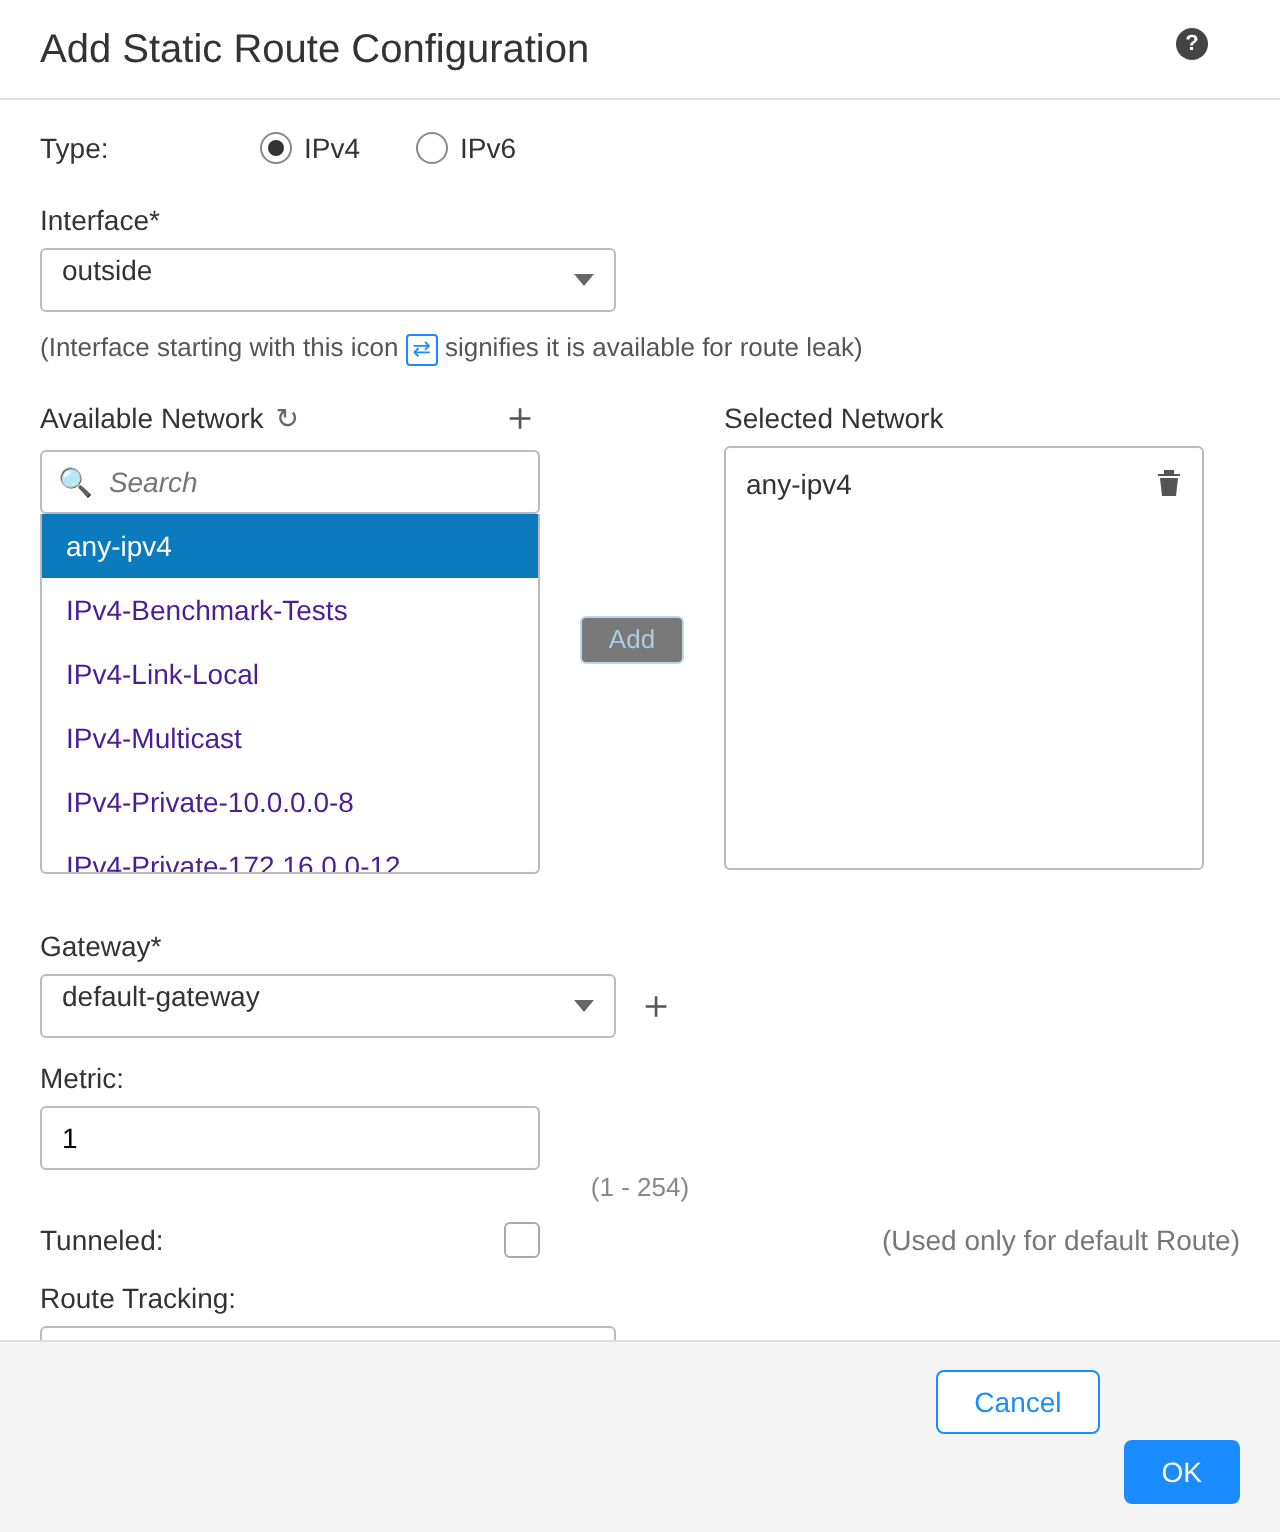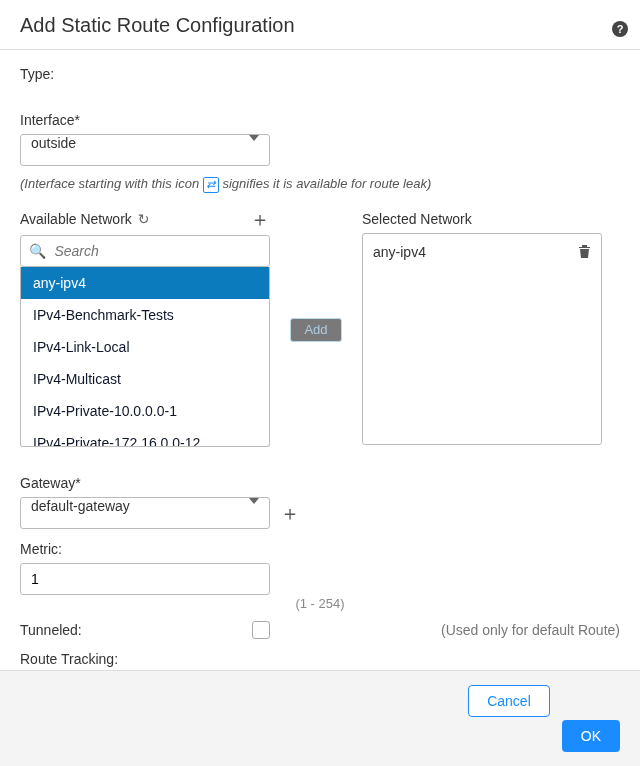--- a/index.html
+++ b/index.html
@@ -4,52 +4,52 @@
 <style>
   * { box-sizing: border-box; }
   html, body { margin:0; padding:0; }
   body {
     width:640px; height:766px;
     font-family: Arial, Helvetica, sans-serif;
     font-size:14px; color:#333; background:#fff;
     display:flex; flex-direction:column;
   }
   .header {
-    display:flex; align-items:flex-end; justify-content:space-between;
-    padding:14px 12px 12px 20px;
+    display:flex; align-items:flex-start; justify-content:space-between;
+    padding:14px 36px 12px 20px;
     border-bottom:1px solid #e2e2e2;
   }
   .title { font-size:20px; font-weight:400; color:#333; }
   .help-icon {
     width:16px; height:16px; border-radius:50%;
     background:#444; color:#fff; font-size:11px; font-weight:bold;
     display:flex; align-items:center; justify-content:center;
     cursor:pointer;
   }
   .body { padding:16px 20px 10px 20px; flex:1; overflow:auto; }
-  .row { display:flex; align-items:center; margin-bottom:30px; }
+  .row { display:flex; align-items:center; margin-bottom:20px; }
   .type-label { width:110px; }
   .radio-group { display:flex; gap:28px; align-items:center; }
   .radio-item { display:flex; align-items:center; gap:6px; cursor:pointer; }
   .radio-outer {
     width:16px; height:16px; border:1px solid #888; border-radius:50%;
     display:flex; align-items:center; justify-content:center;
   }
   .radio-inner { width:8px; height:8px; border-radius:50%; background:#333; }
   .field-label { margin-bottom:6px; }
   .select-box {
-    width:250px; height:32px; border:1px solid #bbb; border-radius:3px;
-    display:flex; align-items:flex-start; justify-content:space-between;
-    padding:0 10px; cursor:pointer; background:#fff;
+    width:288px; height:32px; border:1px solid #bbb; border-radius:3px;
+    display:flex; align-items:flex-end; justify-content:space-between;
+    padding:12px 10px; cursor:pointer; background:#fff;
   }
   .select-caret {
     width:0; height:0; border-left:5px solid transparent;
     border-right:5px solid transparent; border-top:6px solid #666;
   }
-  .hint { font-size:13px; color:#555; margin-top:10px; margin-bottom:16px;font-style:italic; }
+  .hint { font-size:13px; color:#555; margin-top:10px; margin-bottom:16px; }
   .hint-icon {
     display:inline-flex; width:16px; height:16px;
     border:1px solid #1a8cff; border-radius:2px; color:#1a8cff;
     align-items:center; justify-content:center; font-size:11px;
     vertical-align:middle;
   }
 
   .networks-row { display:flex; gap:20px; align-items:center; }
   .col { display:flex; flex-direction:column; }
 
@@ -67,21 +67,21 @@
   }
   .search-icon { color:#888; font-size:14px; }
   .search-input {
     border:none; outline:none; width:100%; font-size:14px; color:#333;font-style:italic;
   }
   .list-box {
     width:250px; height:180px; border:1px solid #bbb; border-top:none;
     border-radius:0 0 3px 3px; overflow-y:auto; padding-bottom:4px;
   }
   .list-item {
-    padding:8px 12px; cursor:pointer; color:#0f172a;
+    padding:8px 12px; cursor:pointer; color:#4c1d95;
   }
   .list-item.selected { background:#0b7bbd; color:#fff; }
 
   .add-col { display:flex; align-items:flex-start; padding-top:4px; }
   .add-btn {
     width:52px; height:24px; border:1px solid #9ec9e6; border-radius:3px;
     background:#404040; color:#8bb8d8; font-size:13px; cursor:pointer;
     opacity:0.7;
   }
 
@@ -131,20 +131,32 @@
 
 <div class="header">
   <div class="title">Add Static Route Configuration</div>
   <div class="help-icon">?</div>
 </div>
 
 <div class="body">
 
   <div class="row">
     <div class="type-label">Type:</div>
+    <div class="radio-group">
+      <div class="radio-item">
+        <span class="radio-outer">
+            <span class="radio-inner"></span>
+          </span>
+        <span>IPv4</span>
+      </div>
+      <div class="radio-item">
+        <span class="radio-outer"></span>
+        <span>IPv6</span>
+      </div>
+    </div>
   </div>
 
   <div class="field-label">Interface*</div>
   <div class="select-box">
     <span>outside</span>
     <span class="select-caret"></span>
   </div>
   <div class="hint">
     <span>(Interface starting with this icon</span>
     <span class="hint-icon">⇄</span>
@@ -162,21 +174,21 @@
       </div>
       <div class="search-box">
         <span class="search-icon">🔍</span>
         <input class="search-input" placeholder="Search" style="">
       </div>
       <div class="list-box" id="avail-list">
           <div class="list-item selected">any-ipv4</div>
           <div class="list-item">IPv4-Benchmark-Tests</div>
           <div class="list-item">IPv4-Link-Local</div>
           <div class="list-item">IPv4-Multicast</div>
-          <div class="list-item">IPv4-Private-10.0.0.0-1</div>
+          <div class="list-item">IPv4-Private-10.0.0.0-8</div>
           <div class="list-item">IPv4-Private-172.16.0.0-12</div>
         </div>
     </div>
 
     <div class="add-col">
       <button class="add-btn">Add</button>
     </div>
 
     <div class="col">
       <div class="sel-header">Selected Network</div>

